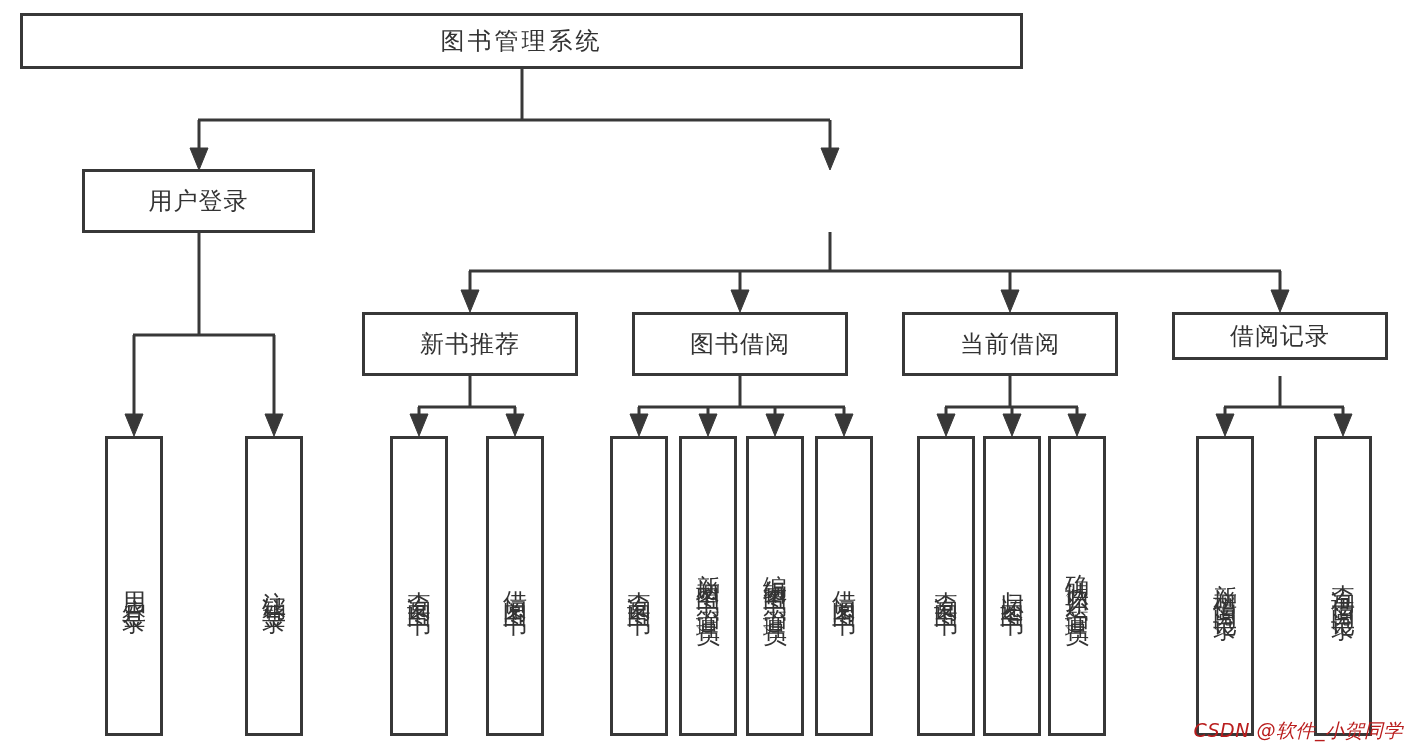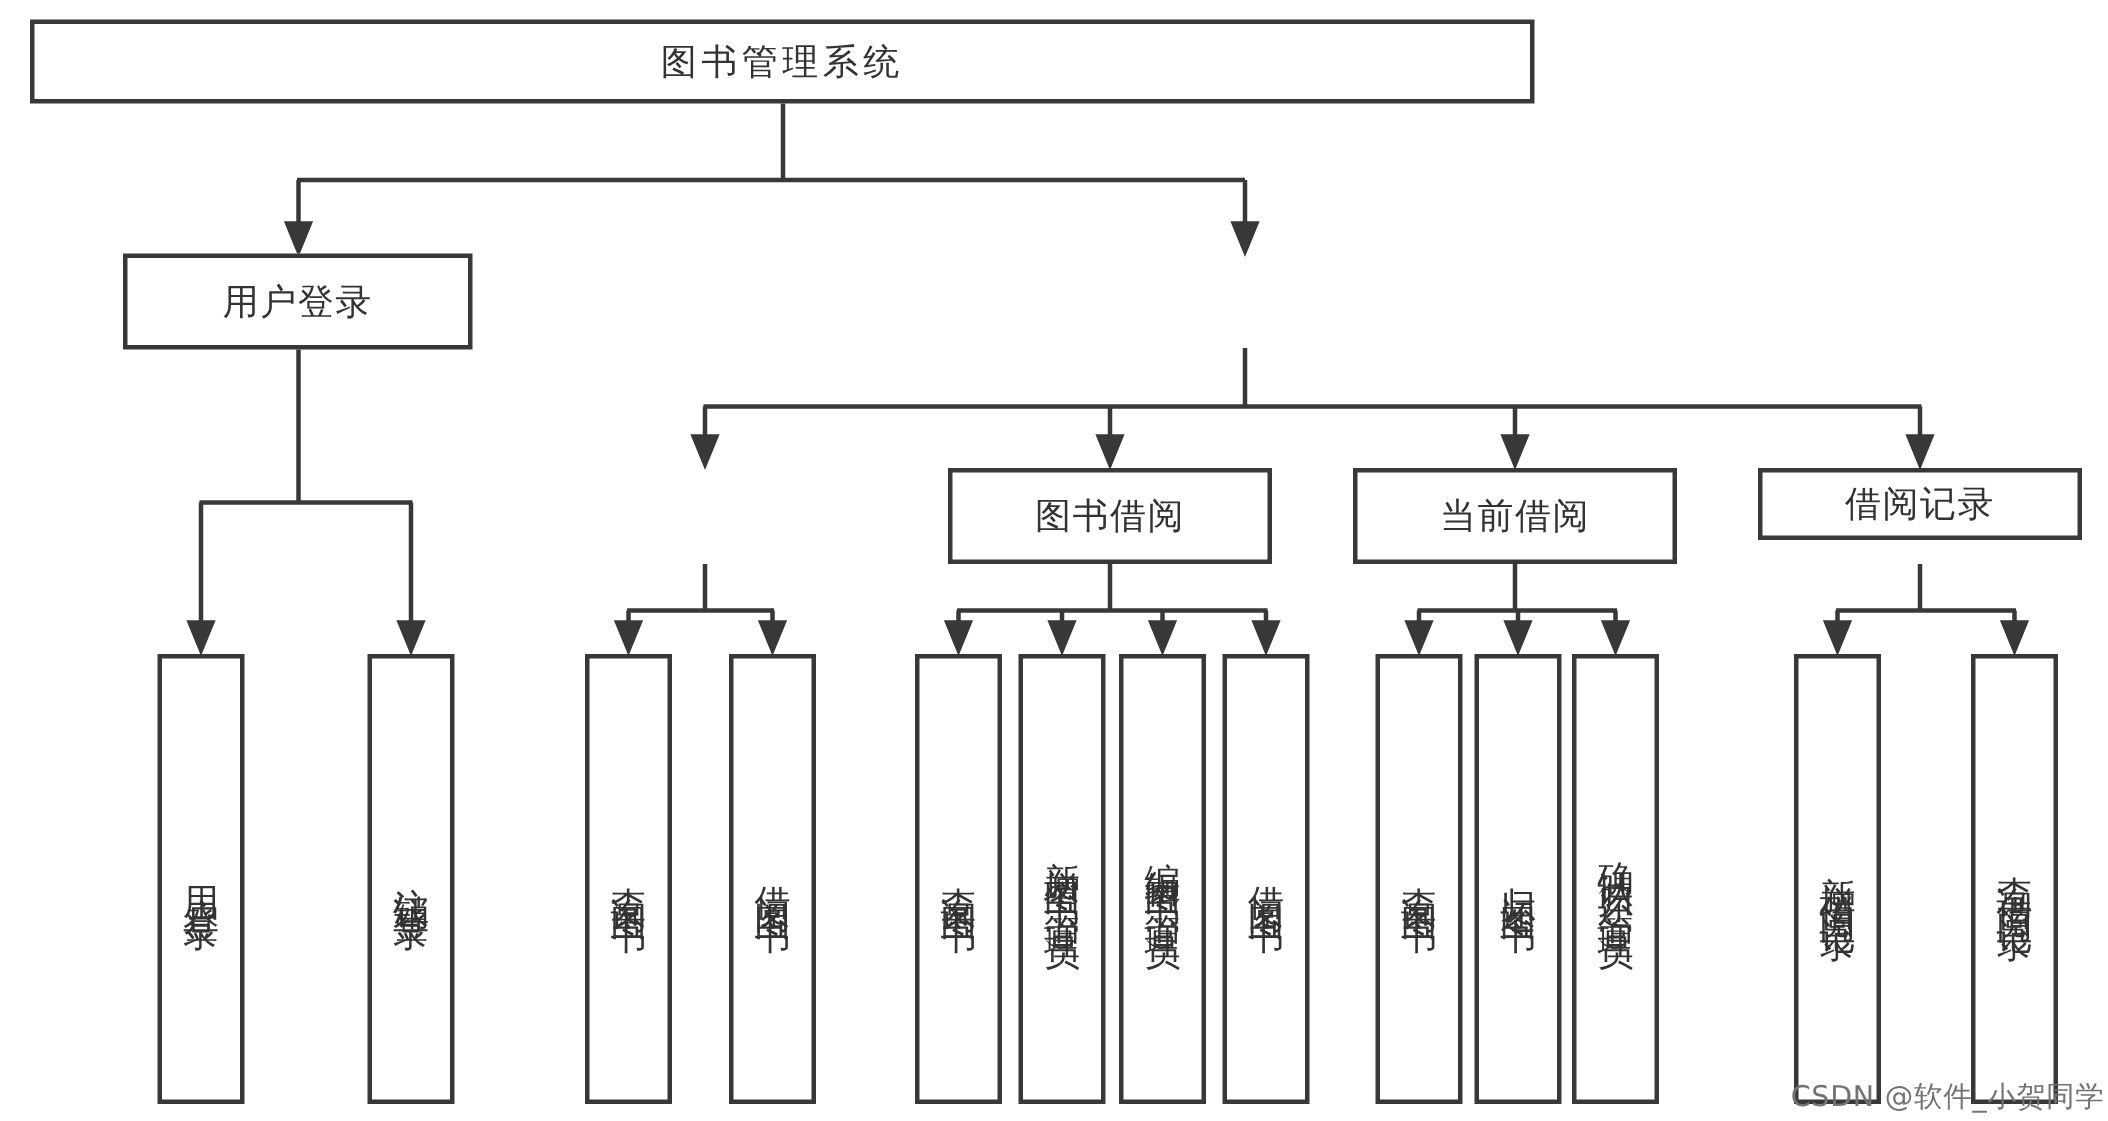--- a/index.html
+++ b/index.html
@@ -34,23 +34,24 @@
     letter-spacing: 7px;
     font-size: 24px;
     line-height: 1;
   }
   .watermark {
     position: absolute;
     right: 2px;
     bottom: 3px;
     font-size: 19px;
     letter-spacing: 0.5px;
-    color: #737373;
+    color: #b91c1c;
     z-index: 10;
     white-space: nowrap;
+    font-style: italic;
   }
 </style>
 </head>
 <body>
 
 <div class="canvas">
 
   <svg class="wires" width="1405" height="747" viewBox="0 0 1405 747" xmlns="http://www.w3.org/2000/svg">
 
     <g>
@@ -128,20 +129,23 @@
   </svg>
 
   <div class="box hbox root-box" style="left:20px;top:13px;width:1003px;height:56px">
     <span class="lbl">图书管理系统</span>
   </div>
 
   <div class="box hbox" style="left:82px;top:169px;width:233px;height:64px">
     <span class="lbl">用户登录</span>
   </div>
 
+  <div class="box hbox" style="left:362px;top:312px;width:216px;height:64px">
+    <span class="lbl">新书推荐</span>
+  </div>
   <div class="box hbox" style="left:632px;top:312px;width:216px;height:64px">
     <span class="lbl">图书借阅</span>
   </div>
   <div class="box hbox" style="left:902px;top:312px;width:216px;height:64px">
     <span class="lbl">当前借阅</span>
   </div>
   <div class="box hbox" style="left:1172px;top:312px;width:216px;height:48px">
     <span class="lbl">借阅记录</span>
   </div>
 

